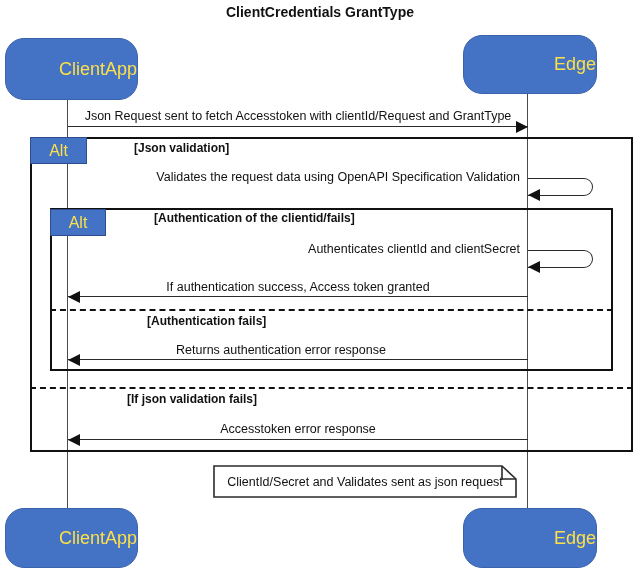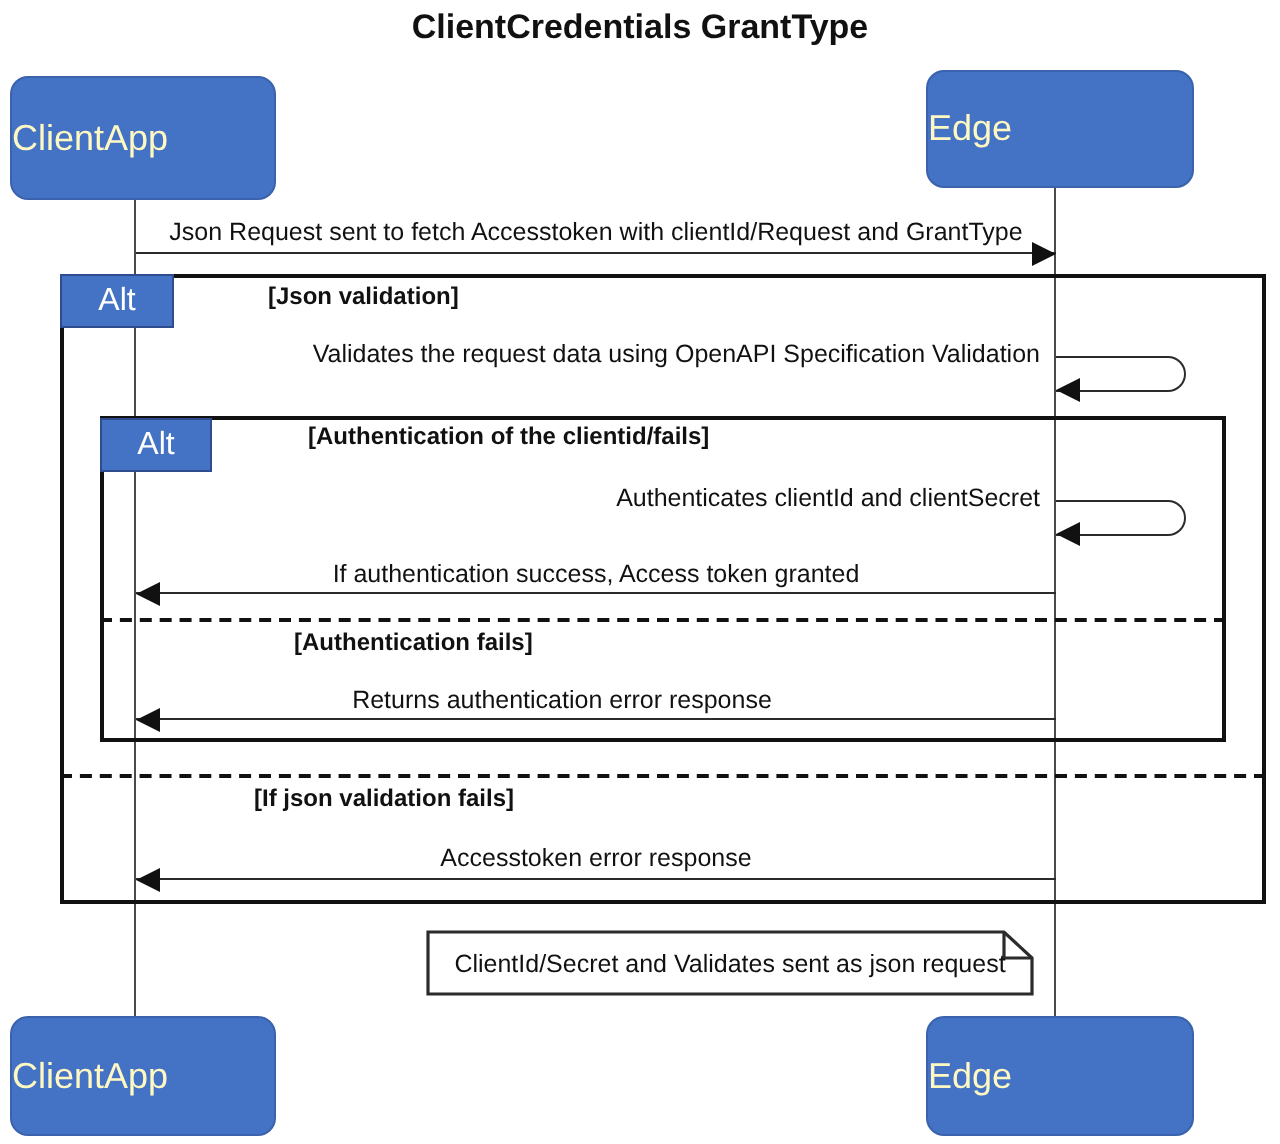--- a/index.html
+++ b/index.html
@@ -2,32 +2,32 @@
 <html><head>
 <meta charset="utf-8">
 <style>
   html,body{margin:0;padding:0;background:#ffffff;}
   #stage{
     position:relative;width:640px;height:572px;background:#ffffff;
     font-family:"Liberation Sans", sans-serif;color:#111;overflow:hidden;
   }
   .title{
     position:absolute;top:4px;left:0;width:640px;text-align:center;
-    font-size:17px;font-weight:bold;color:#111;
+    font-size:14px;font-weight:bold;color:#111;
   }
   .actor{
-    position:absolute;background:#4472C4;border:1px solid #3a62ad;border-radius:9px;
-    color:#fef9c3;display:flex;align-items:center;justify-content:flex-start;
+    position:absolute;background:#4472C4;border:1px solid #3a62ad;border-radius:19px;
+    color:#fde047;display:flex;align-items:center;justify-content:flex-end;
     font-size:18px;box-sizing:border-box;
   }
   .lifeline{position:absolute;width:0;border-left:1.5px solid #4a4a4a;}
   .frame{position:absolute;border:2px solid #111;box-sizing:border-box;background:transparent;}
   .frame-tab{
     position:absolute;background:#4472C4;border:1px solid #2d4d8e;box-sizing:border-box;
-    color:#ffffff;display:flex;align-items:center;justify-content:center;font-size:16px;
+    color:#fde047;display:flex;align-items:center;justify-content:center;font-size:16px;
   }
   .guard{position:absolute;font-size:12px;font-weight:bold;white-space:nowrap;color:#111;padding-left:42px;}
   .msg-label{position:absolute;font-size:12.5px;white-space:nowrap;color:#111;}
   .center{text-align:center;}
   .right{text-align:right;}
   .msg-line{position:absolute;height:0;border-top:1.5px solid #2b2b2b;}
   .divider{position:absolute;height:0;border-top:2px dashed #111;}
   .arrow-l,.arrow-r{position:absolute;width:0;height:0;border-top:6px solid transparent;border-bottom:6px solid transparent;}
   .arrow-l{border-right:12px solid #111;}
   .arrow-r{border-left:12px solid #111;}

